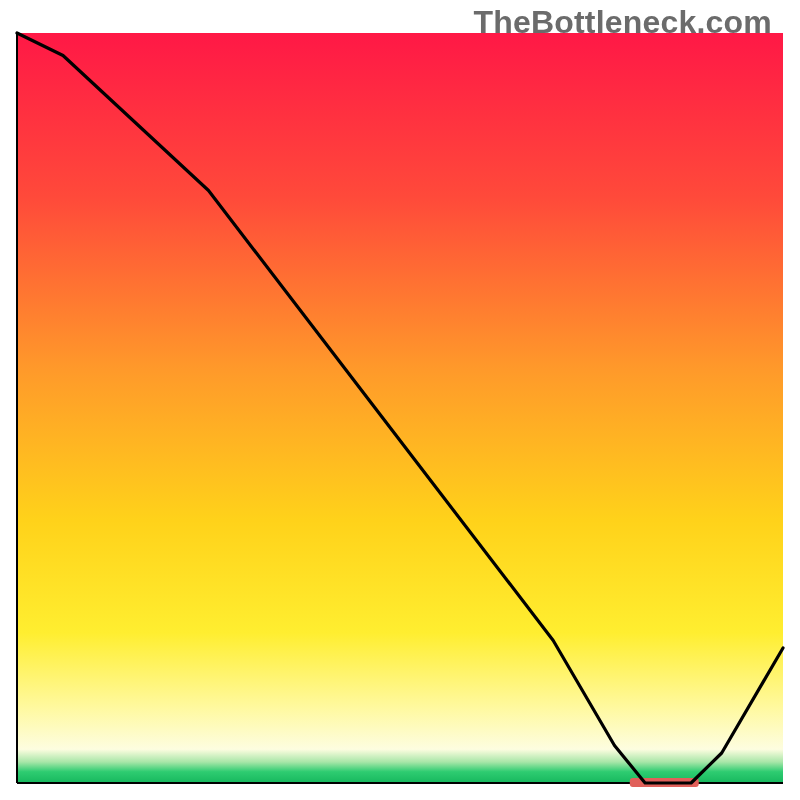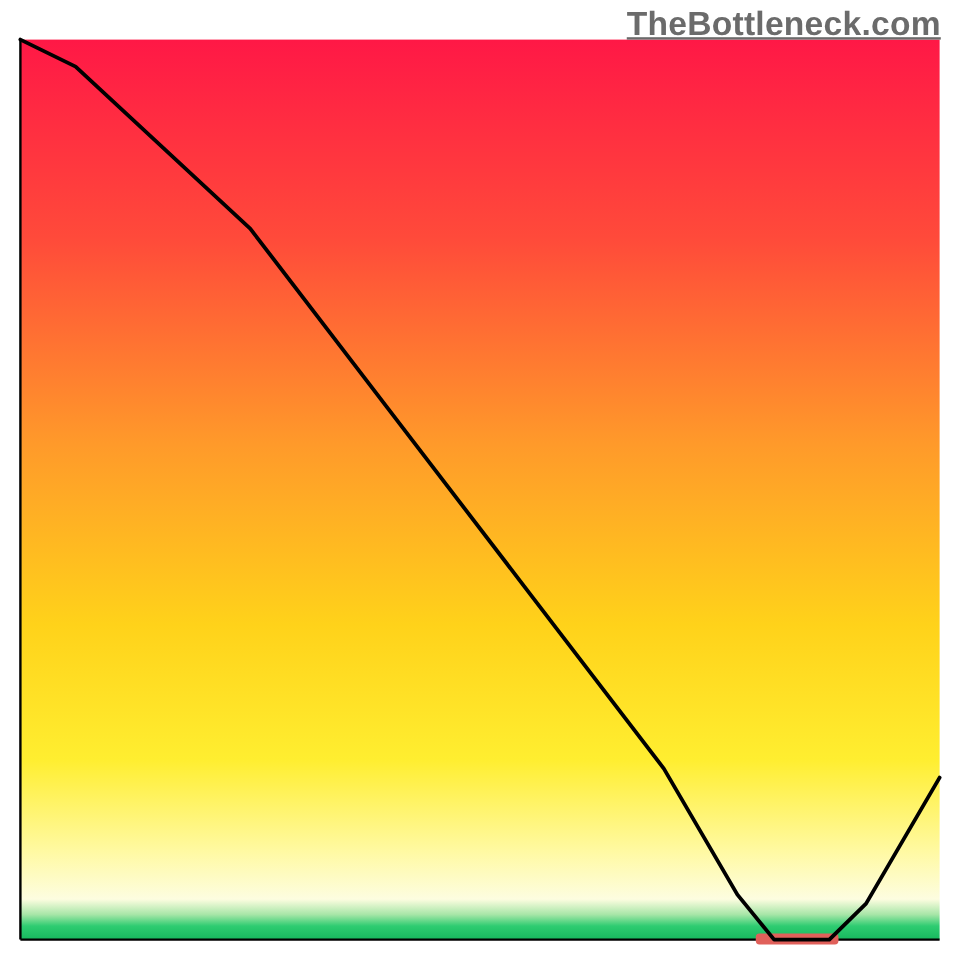--- a/index.html
+++ b/index.html
@@ -12,27 +12,26 @@
     font-family: Arial, Helvetica, sans-serif;
   }
   .stage {
     position: relative;
     width: 800px;
     height: 800px;
   }
   .watermark {
     position: absolute;
     top: 4px;
-    right: 16px;
-    font-size: 28px;
+    right: 28px;
+    font-size: 32px;
     font-weight: 600;
     color: #6b6b6b;
     letter-spacing: 0.2px;
     user-select: none;
-    text-decoration: underline;
   }
   svg {
     display: block;
   }
 </style>
 </head>
 <body>
 
 <div class="stage">
 

